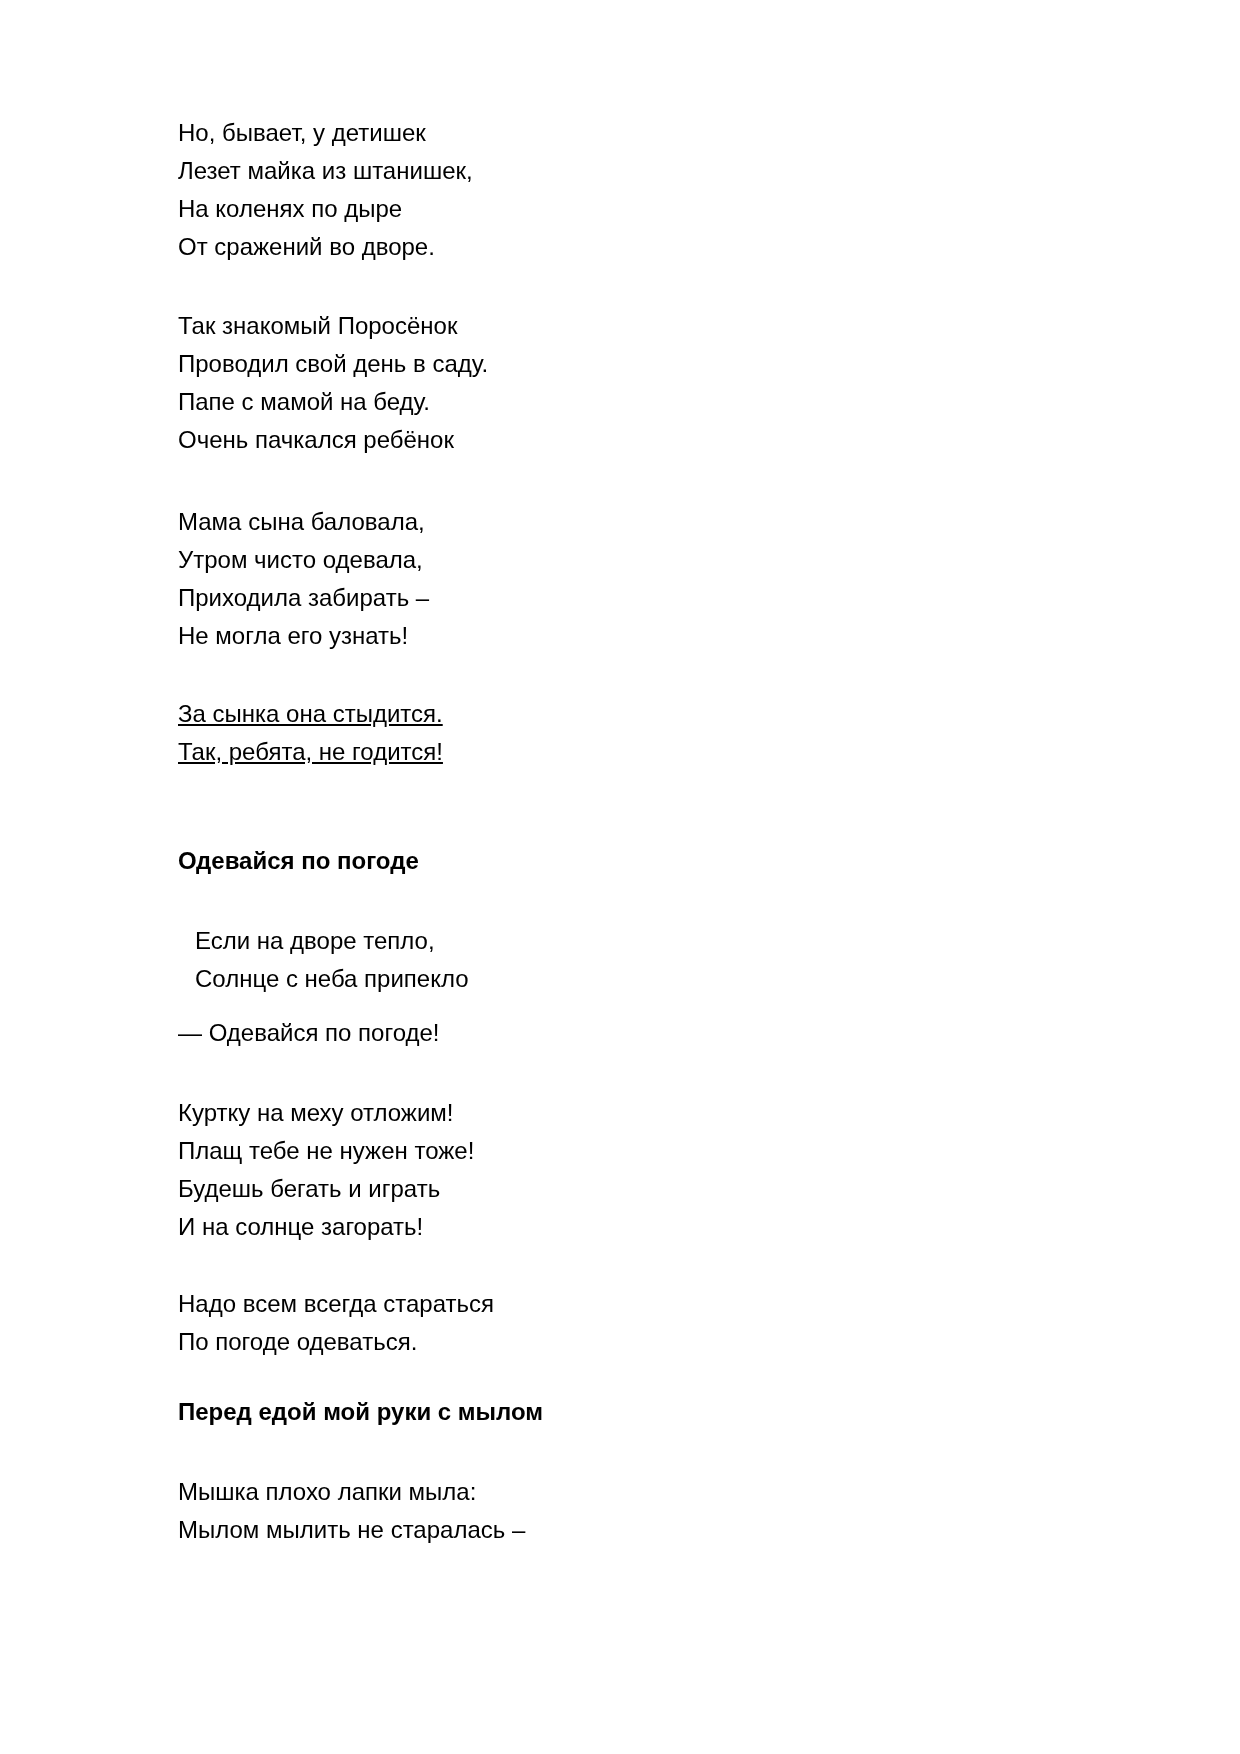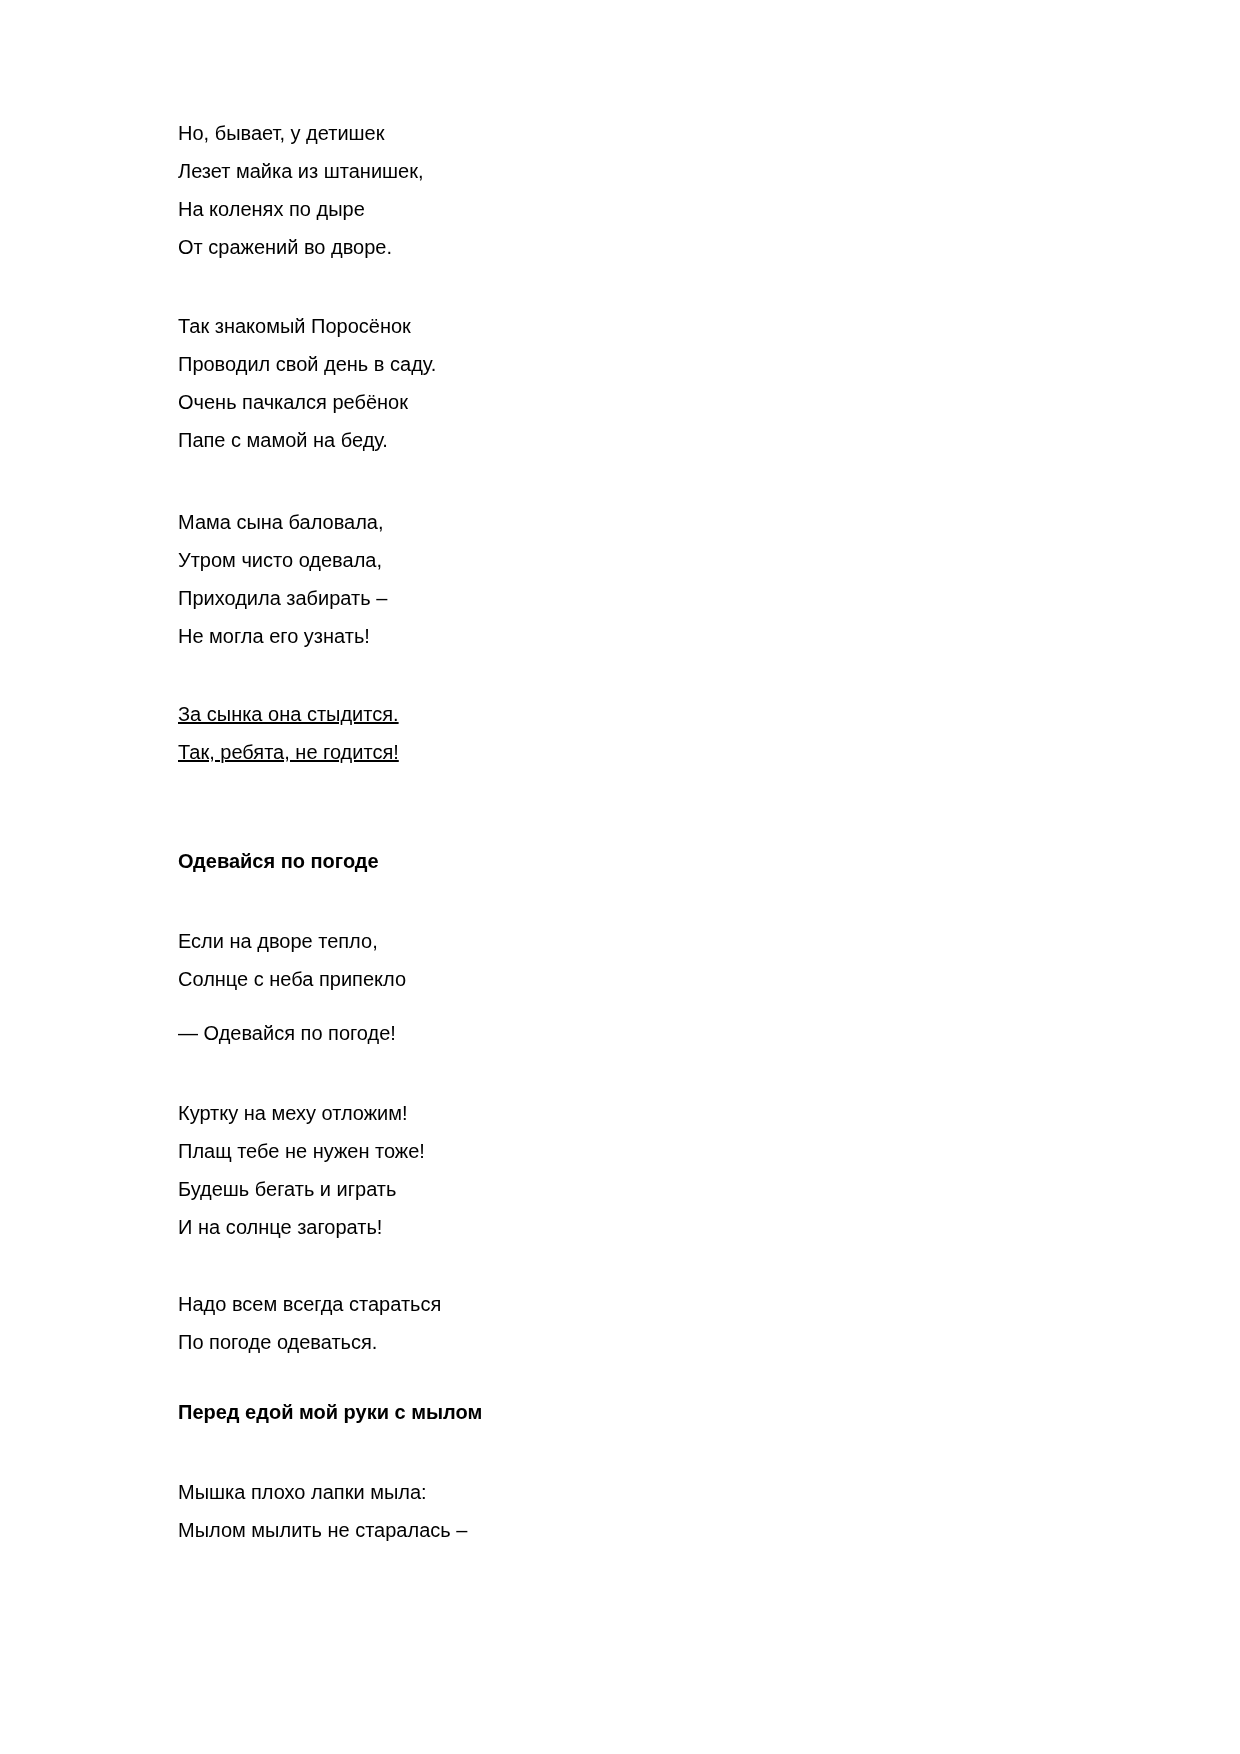--- a/index.html
+++ b/index.html
@@ -19,57 +19,57 @@
     color: #000000;
   }
   .content {
     position: absolute;
     left: 178px;
     top: 114px;
     right: 80px;
   }
   .stanza .line,
   .heading {
-    font-size: 20px;
+    font-size: 24px;
     line-height: 38px;
     white-space: pre;
     color: #000000;
   }
   .heading {
     font-weight: bold;
     margin: 0;
   }
   .stanza { margin: 0; }
   
   .gap-41 { margin-bottom: 41px; }
   .gap-43 { margin-bottom: 43px; }
   .gap-40 { margin-bottom: 40px; margin-top: 44px; }
   .gap-71 { margin-bottom: 71px; text-decoration: underline; }
   .gap-42 { margin-bottom: 42px; }
-  .gap-16 { margin-bottom: 16px; }
+  .gap-16 { margin-bottom: 16px; margin-left: 17px; }
   .gap-39 { margin-bottom: 39px; }
   .gap-36 { margin-bottom: 32px; }
   .gap-0  { margin-bottom: 0; }
 </style>
 </head>
 <body>
 
 <div class="page">
   <div class="content" id="poem-content">
       <div class="stanza gap-41">
         <div class="line">Но, бывает, у детишек</div>
         <div class="line">Лезет майка из штанишек,</div>
         <div class="line">На коленях по дыре</div>
         <div class="line">От сражений во дворе.</div>
       </div>
       <div class="stanza gap-43">
         <div class="line">Так знакомый Поросёнок</div>
         <div class="line">Проводил свой день в саду.</div>
+        <div class="line">Папе с мамой на беду.</div>
         <div class="line">Очень пачкался ребёнок</div>
-        <div class="line">Папе с мамой на беду.</div>
       </div>
       <div class="stanza gap-40">
         <div class="line">Мама сына баловала,</div>
         <div class="line">Утром чисто одевала,</div>
         <div class="line">Приходила забирать –</div>
         <div class="line">Не могла его узнать!</div>
       </div>
       <div class="stanza gap-71">
         <div class="line">За сынка она стыдится.</div>
         <div class="line">Так, ребята, не годится!</div>

